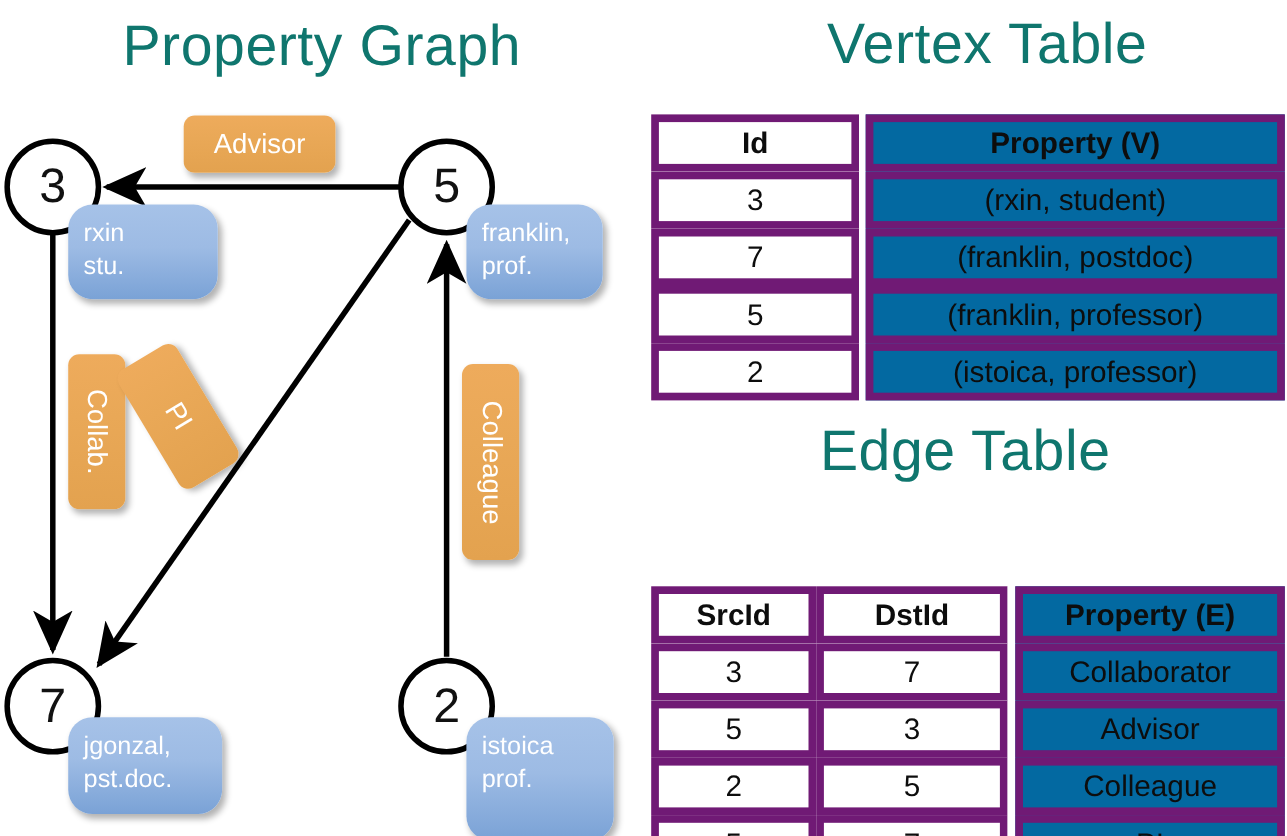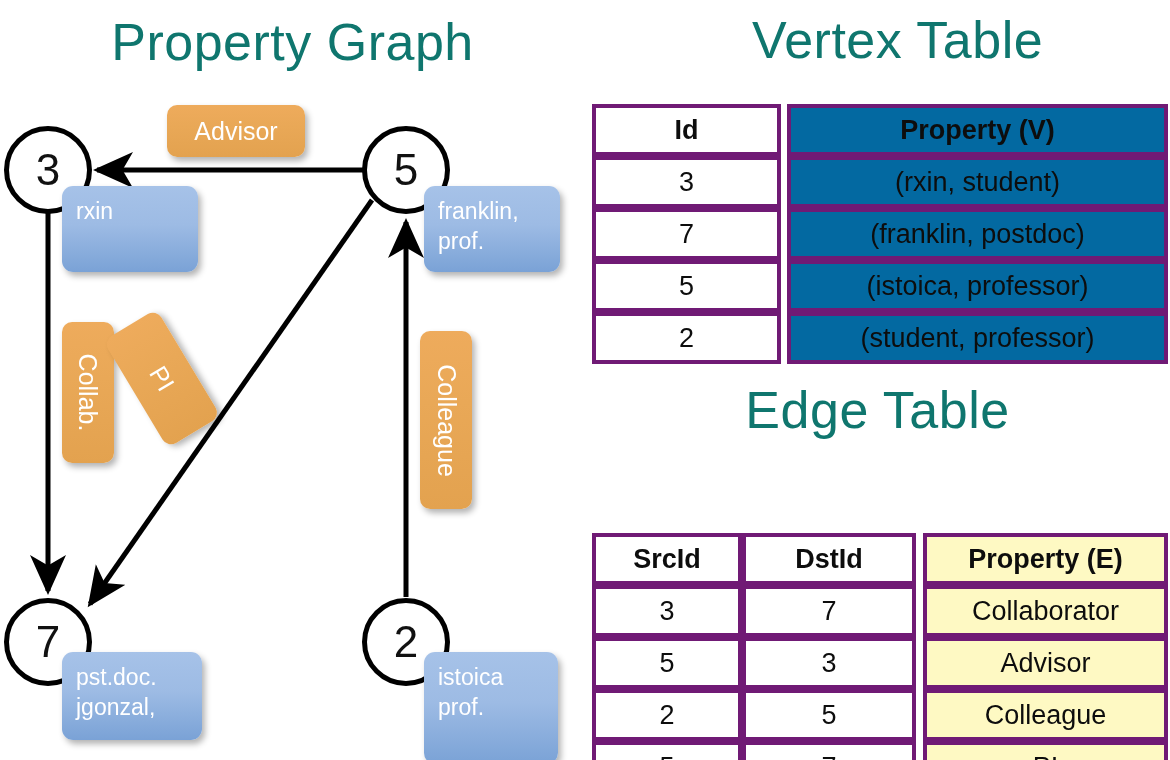--- a/index.html
+++ b/index.html
@@ -68,34 +68,34 @@
     color: #111111;
   }
   #node-3 { left: 4px;   top: 126px; }
   #node-5 { left: 362px; top: 126px; }
   #node-7 { left: 4px;   top: 598px; }
   #node-2 { left: 362px; top: 598px; }
 
   
   .prop-box {
     position: absolute;
-    border-radius: 11px;
+    border-radius: 22px;
     background: linear-gradient(to bottom, #a6c2e8 0%, #9dbbe4 45%, #7aa2d6 100%);
     box-shadow: 3px 4px 6px rgba(0,0,0,0.30);
     color: #ffffff;
     font-family: "Liberation Sans", sans-serif;
     font-weight: 400;
     font-size: 23px;
     line-height: 30px;
     padding: 10px 0 10px 14px;
     box-sizing: border-box;
     z-index: 8;
   }
   #prop-rxin     { left: 62px;  top: 186px; width: 136px; height: 86px; }
-  #prop-franklin { left: 424px; top: 186px; width: 136px; height: 86px; }
+  #prop-franklin { left: 424px; top: 186px; width: 124px; height: 86px; }
   #prop-jgonzal  { left: 62px;  top: 652px; width: 140px; height: 88px; }
   #prop-istoica  { left: 424px; top: 652px; width: 134px; height: 112px; }
 
   
   .edge-label {
     position: absolute;
     border-radius: 10px;
     background: linear-gradient(to bottom, #eeab5c 0%, #e9a857 40%, #e3a24f 100%);
     box-shadow: 3px 4px 6px rgba(0,0,0,0.30);
     color: #ffffff;
@@ -136,36 +136,36 @@
 
   
   table.grid {
     position: absolute;
     border-collapse: separate;
     border-spacing: 0;
     table-layout: fixed;
     font-family: "Liberation Sans", sans-serif;
   }
   table.grid td, table.grid th {
-    border: 4px solid #701a75;
+    border: 7px solid #701a75;
     text-align: center;
     font-weight: 300;
     font-size: 27px;
     color: #0d0d0d;
     padding: 0;
     height: 52px;
     box-sizing: border-box;
   }
   table.grid th {
     font-weight: 700;
     font-size: 27px;
   }
   .cell-white { background: #ffffff; }
   .cell-blue  { background: #0369a1; }
-  .cell-peach { background: #fef9c3; }
+  .cell-peach { background: #0369a1; }
 
   #vertex-table { left: 592px; top: 104px; width: 576px; }
   #edge-table   { left: 592px; top: 489px; width: 576px; margin-top: 44px; }
 
   
   .gap-col { width: 6px; border: none !important; background: #ffffff; height: 0; }
 </style>
 </head>
 <body>
 
@@ -197,28 +197,29 @@
   </div>
   <div class="node" id="node-7">
     <span>7</span>
   </div>
   <div class="node" id="node-2">
     <span>2</span>
   </div>
 
   <div class="prop-box" id="prop-rxin">
     <div>rxin</div>
+    <div>stu.</div>
   </div>
   <div class="prop-box" id="prop-franklin">
     <div>franklin,</div>
     <div>prof.</div>
   </div>
   <div class="prop-box" id="prop-jgonzal">
+    <div>jgonzal,</div>
     <div>pst.doc.</div>
-    <div>jgonzal,</div>
   </div>
   <div class="prop-box" id="prop-istoica">
     <div>istoica</div>
     <div>prof.</div>
   </div>
 
   <div class="edge-label" id="label-advisor">
     <span class="htext">Advisor</span>
   </div>
   <div class="edge-label" id="label-collab">
@@ -254,26 +255,26 @@
       <td class="cell-blue">(rxin, student)</td>
     </tr>
     <tr>
       <td class="cell-white">7</td>
       <td class="gap-col"></td>
       <td class="cell-blue">(franklin, postdoc)</td>
     </tr>
     <tr>
       <td class="cell-white">5</td>
       <td class="gap-col"></td>
+      <td class="cell-blue">(franklin, professor)</td>
+    </tr>
+    <tr>
+      <td class="cell-white">2</td>
+      <td class="gap-col"></td>
       <td class="cell-blue">(istoica, professor)</td>
-    </tr>
-    <tr>
-      <td class="cell-white">2</td>
-      <td class="gap-col"></td>
-      <td class="cell-blue">(student, professor)</td>
     </tr>
   </tbody>
 </table>
 
 <div class="title" id="edge-title">Edge Table</div>
 
 <table class="grid" id="edge-table">
   <colgroup>
     <col style="width:150px">
     <col style="width:174px">

